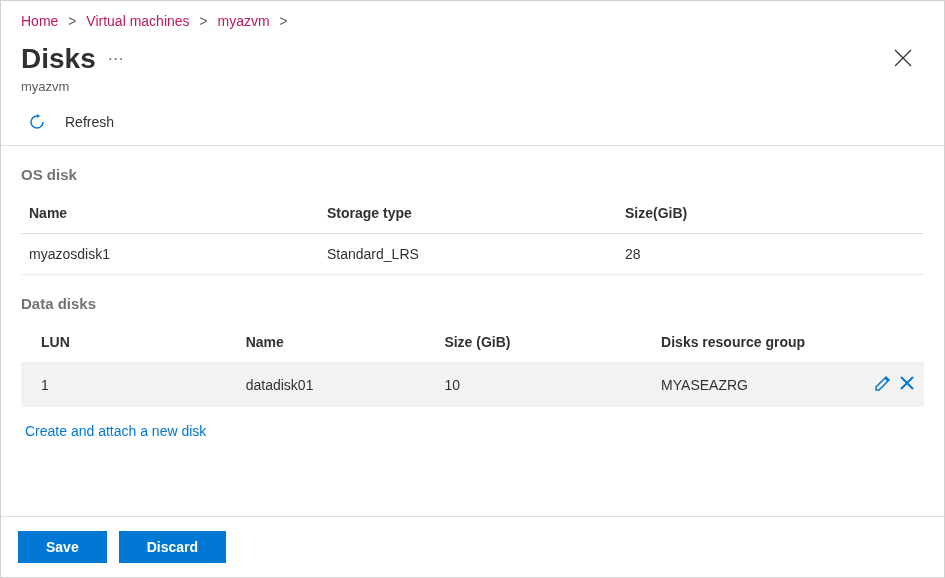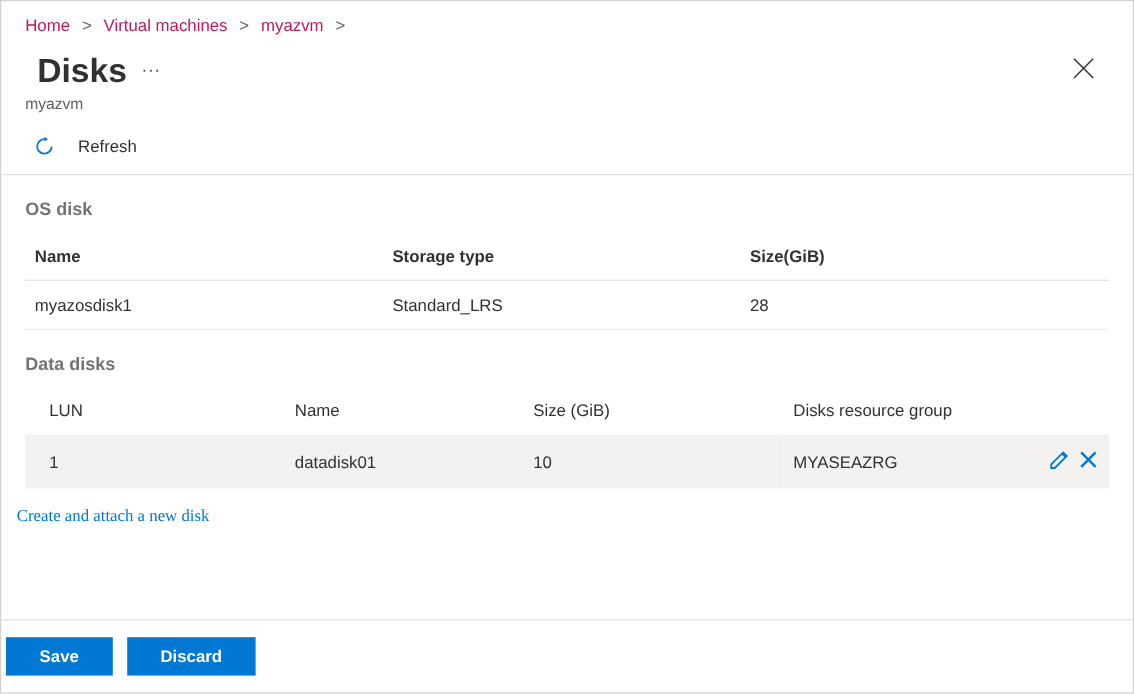--- a/index.html
+++ b/index.html
@@ -32,21 +32,20 @@
     .header {
       display: flex;
       align-items: center;
       justify-content: space-between;
       padding: 4px 24px 2px 20px;
     }
     .header-left {
       display: flex;
       align-items: center;
       gap: 12px;
-      margin-left: 10px;
     }
     .page-title {
       font-size: 28px;
       font-weight: 600;
       color: #323130;
     }
     .ellipsis {
       color: #605e5c;
       font-size: 16px;
     }
@@ -107,21 +106,21 @@
     }
     .os-col-name { width: 33%; }
     .os-col-storage { width: 33%; }
     .os-col-size { width: 34%; }
     .data-table th, .data-table td {
       text-align: left;
       padding: 12px 8px;
       font-size: 14px;
     }
     .data-table th {
-      font-weight: 400;
+      font-weight: 700;
       color: #323130;
     }
     .data-table td {
       color: #323130;
     }
     .data-row {
       background: #f3f2f1;
     }
     .data-col-lun { width: 24%; padding-left: 20px !important; }
     .data-col-name { width: 22%; }
@@ -131,42 +130,41 @@
     .row-actions {
       display: inline-flex;
       gap: 6px;
     }
     .action-icon {
       width: 18px;
       height: 18px;
       cursor: pointer;
     }
     .links-row {
-      padding: 14px 9px;
+      padding: 14px 20px;
       display: flex;
       gap: 8px;
-      font-family: Liberation Serif, serif;
     }
     .link {
       color: #0078d4;
       text-decoration: none;
       font-size: 14px;
       padding: 2px 4px;
     }
     .link-highlight {
       border: 2px solid #e03030;
       padding: 4px 8px;
     }
     .footer {
       position: absolute;
       bottom: 0;
       left: 0;
       right: 0;
       border-top: 1px solid #e1dfdd;
-      padding: 14px 4px;
+      padding: 14px 17px;
       display: flex;
       gap: 12px;
     }
     .btn {
       border: none;
       padding: 8px 28px;
       font-size: 14px;
       font-weight: 600;
       cursor: pointer;
       color: #fff;

